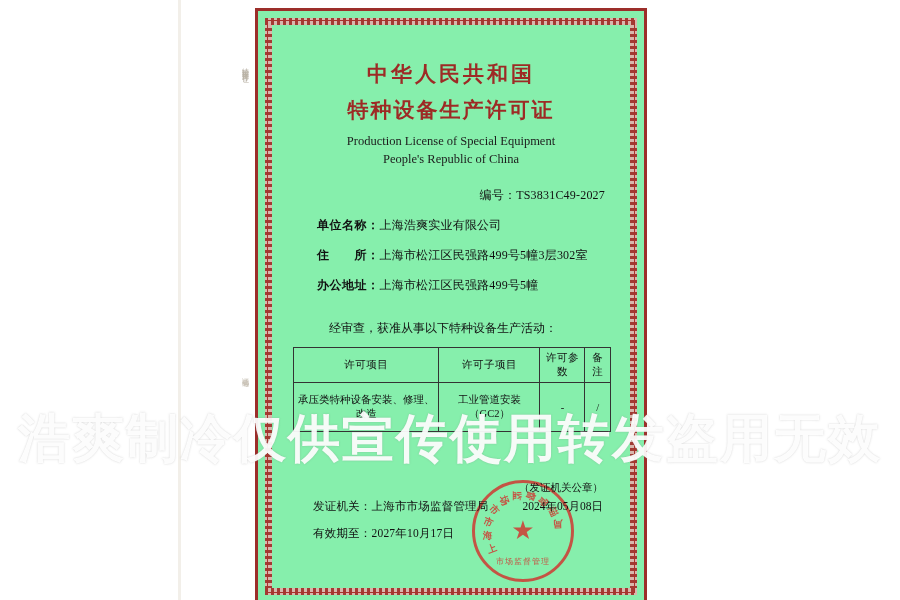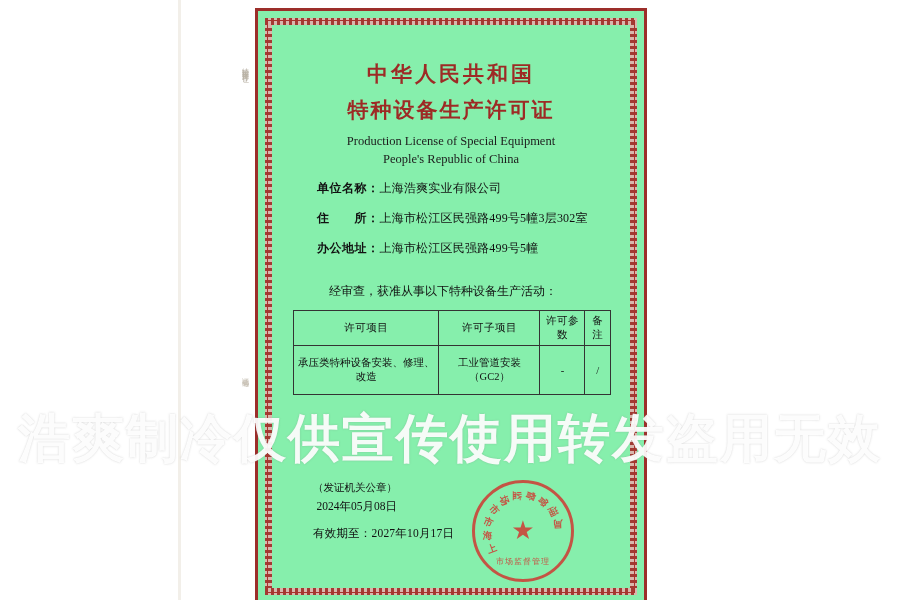--- a/index.html
+++ b/index.html
@@ -302,20 +302,23 @@
     <div class="border-pattern"></div>
     <div class="border-inner"></div>
 
     <div class="content">
 
       <div class="title-cn-1">中华人民共和国</div>
       <div class="title-cn-2">特种设备生产许可证</div>
       <div class="title-en-1">Production License of Special Equipment</div>
       <div class="title-en-2">People's Republic of China</div>
 
+      <div class="code-line">
+        <span>编号：</span><span>TS3831C49-2027</span>
+      </div>
 
       <div class="field">
         <span class="lab">单位名称：</span><span class="val">上海浩爽实业有限公司</span>
       </div>
       <div class="field">
         <span class="lab">住　　所：</span><span class="val">上海市松江区民强路499号5幢3层302室</span>
       </div>
       <div class="field">
         <span class="lab">办公地址：</span><span class="val">上海市松江区民强路499号5幢</span>
       </div>
@@ -353,20 +356,23 @@
           <span style="transform: rotate(44deg) translate(0,-40px) rotate(90deg);">管</span>
           <span style="transform: rotate(66deg) translate(0,-40px) rotate(90deg);">理</span>
           <span style="transform: rotate(88deg) translate(0,-40px) rotate(90deg);">局</span>
         </div>
         <div class="star">★</div>
         <div class="bottom-text">市场监督管理</div>
       </div>
 
       <div class="footer-block">
         <div class="footer-row">
+          <div class="issue-org">
+            <span>发证机关：</span><span>上海市市场监督管理局</span>
+          </div>
           <div class="right">
             <div class="seal-note">（发证机关公章）</div>
             <div class="date-line">2024年05月08日</div>
           </div>
         </div>
         <div class="valid-line">
           <span>有效期至：</span><span>2027年10月17日</span>
         </div>
       </div>
 

